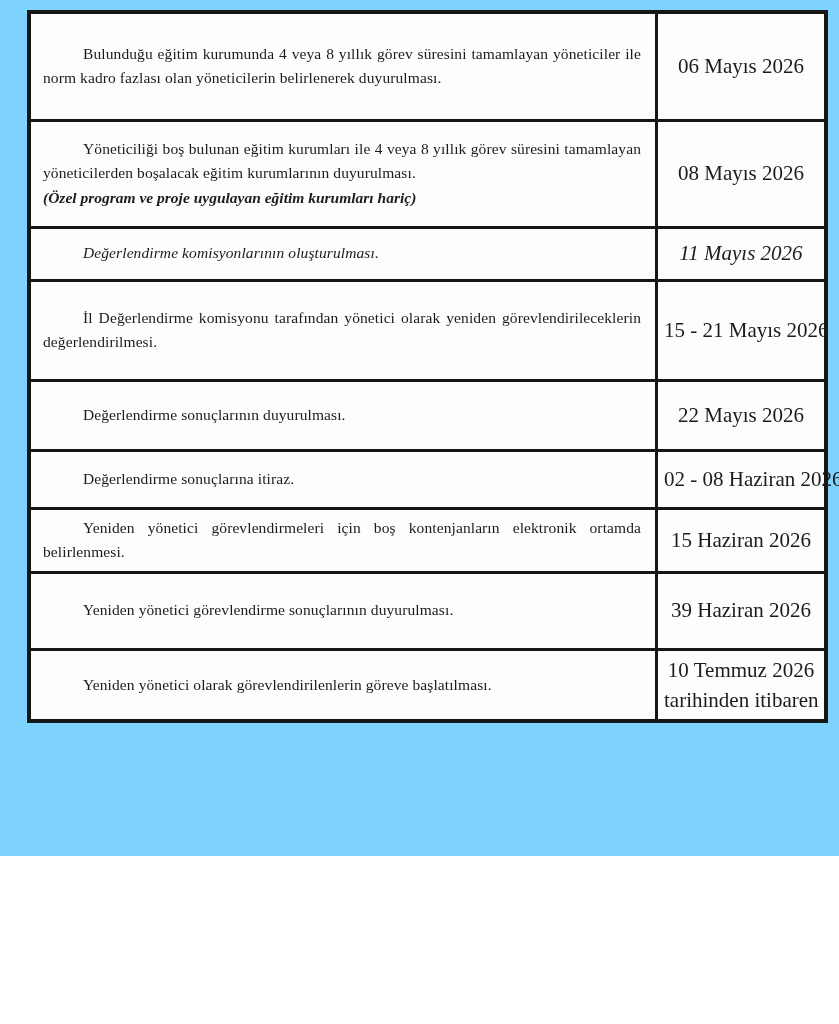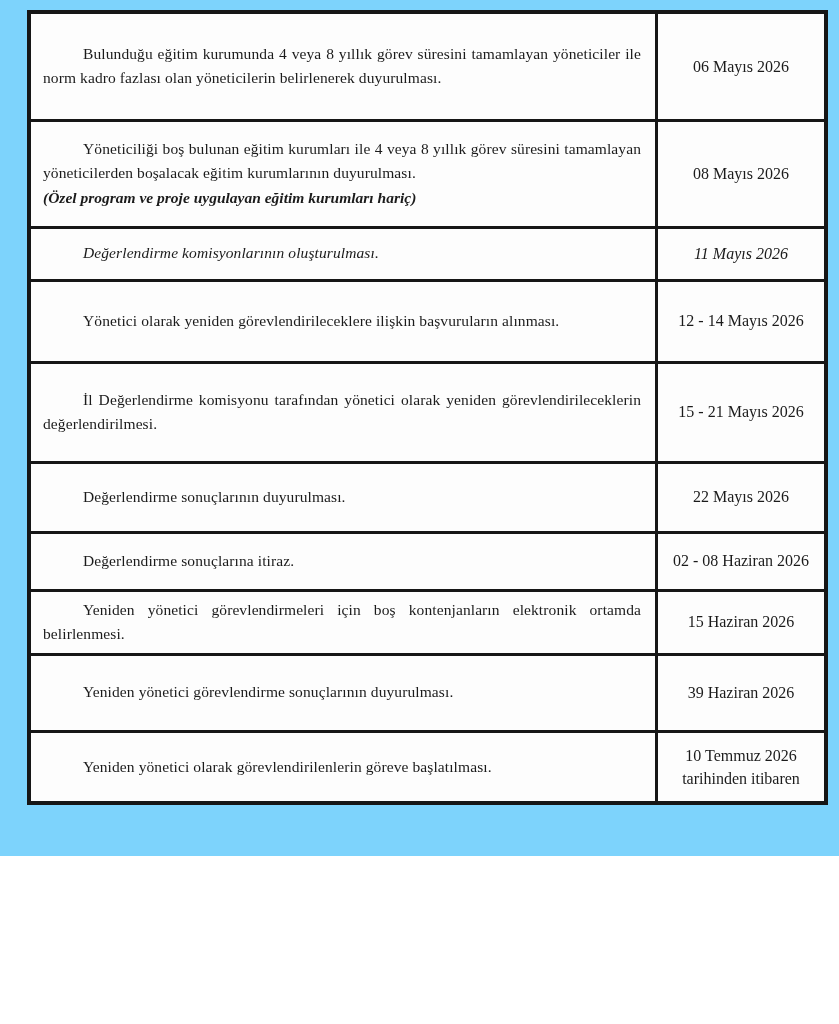--- a/index.html
+++ b/index.html
@@ -52,21 +52,21 @@
   p.activity-note {
     margin: 0;
     text-align: left;
     text-indent: 0;
     font-weight: bold;
     font-size: 15.5px;
     line-height: 1.55;
     font-style: italic;
   }
   .date-text {
-    font-size: 16px;
+    font-size: 21px;
     line-height: 1.45;
     white-space: nowrap;
   }
 </style>
 </head>
 <body>
 
 <div class="page">
   <table class="schedule">
     <tbody>
@@ -86,28 +86,20 @@
           <td class="date-cell">
             <div class="date-text">08 Mayıs 2026</div>
           </td>
         </tr>
         <tr style="height: 53px; font-style: italic;">
           <td class="activity-cell">
             <p class="activity-text">Değerlendirme komisyonlarının oluşturulması.</p>
           </td>
           <td class="date-cell">
             <div class="date-text">11 Mayıs 2026</div>
-          </td>
-        </tr>
-        <tr style="height: 82px;">
-          <td class="activity-cell">
-            <p class="activity-text">Yönetici olarak yeniden görevlendirileceklere ilişkin başvuruların alınması.</p>
-          </td>
-          <td class="date-cell">
-            <div class="date-text">12 - 14 Mayıs 2026</div>
           </td>
         </tr>
         <tr style="height: 100px;">
           <td class="activity-cell">
             <p class="activity-text">İl Değerlendirme komisyonu tarafından yönetici olarak yeniden görevlendirileceklerin değerlendirilmesi.</p>
           </td>
           <td class="date-cell">
             <div class="date-text">15 - 21 Mayıs 2026</div>
           </td>
         </tr>

